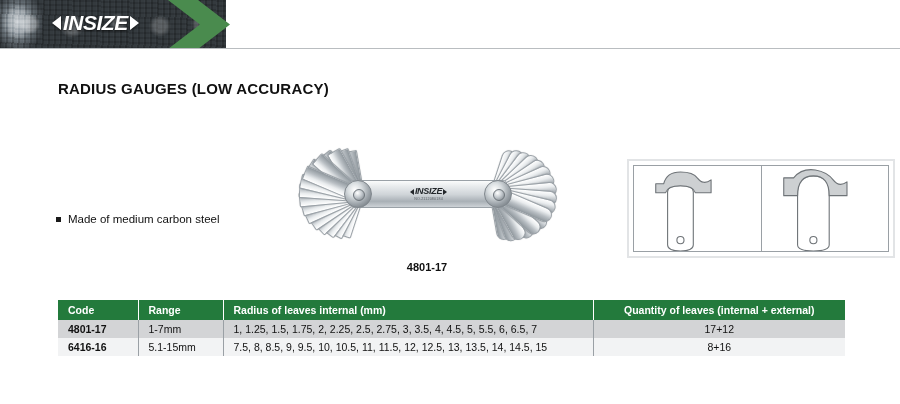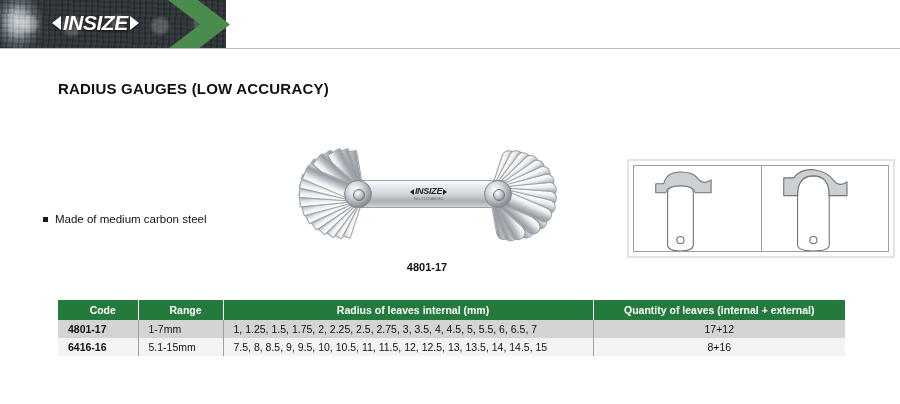--- a/index.html
+++ b/index.html
@@ -74,21 +74,21 @@
 
   
   .page-title{
     position:absolute;left:58px;top:80px;
     font-size:15px;font-weight:bold;color:#111111;
     letter-spacing:0.2px;
   }
 
   
   .bullet-row{
-    position:absolute;left:43px;top:213px;
+    position:absolute;left:56px;top:213px;
     display:flex;align-items:center;gap:7px;
   }
   .bullet-sq{width:5px;height:5px;background:#1a1a1a;display:inline-block;}
   .bullet-text{font-size:11.5px;color:#111;}
 
   
   .product{
     position:absolute;left:292px;top:128px;width:270px;height:130px;
   }
   .fan{position:absolute;top:0;width:130px;height:130px;}
@@ -155,21 +155,21 @@
 
   
   .spec-table{
     position:absolute;left:58px;top:300px;width:787px;
     border-collapse:collapse;
     font-size:10.5px;
     table-layout:fixed;
   }
   .spec-table th{
     background:#237a3c;color:#ffffff;font-weight:bold;
-    text-align:center;padding:4px 0 4px 10px;
+    text-align:left;padding:4px 0 4px 10px;
     border-right:1px solid #ffffff;
     font-size:10.5px;
     height:9px;
   }
   .spec-table th:last-child{border-right:none;text-align:center;padding-left:0;}
   .spec-table td{
     padding:3px 0 3px 10px;color:#111111;
     border-right:1px solid #9aa0a5;
     height:9px;
   }

